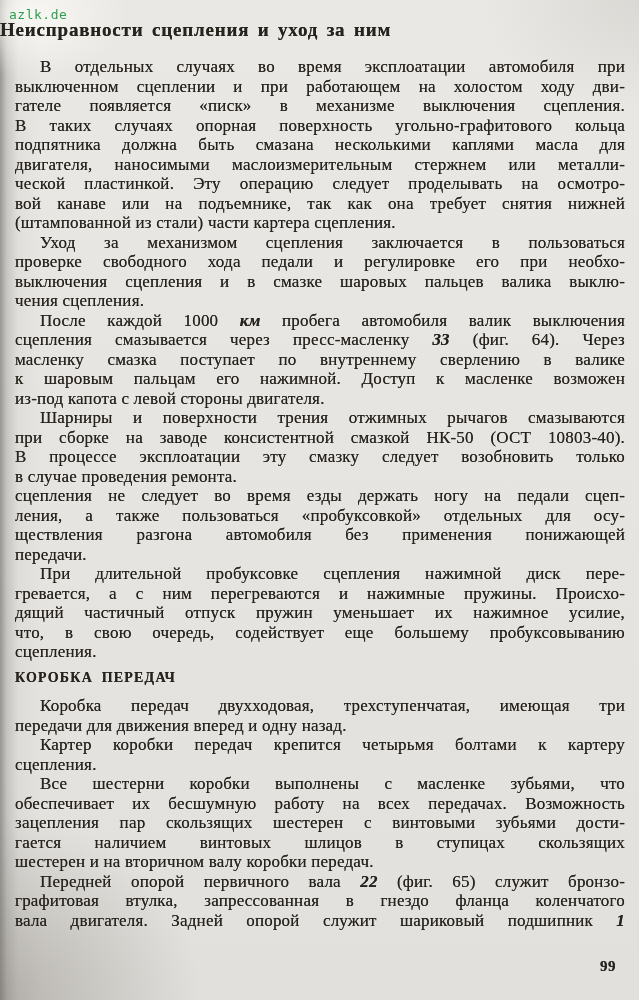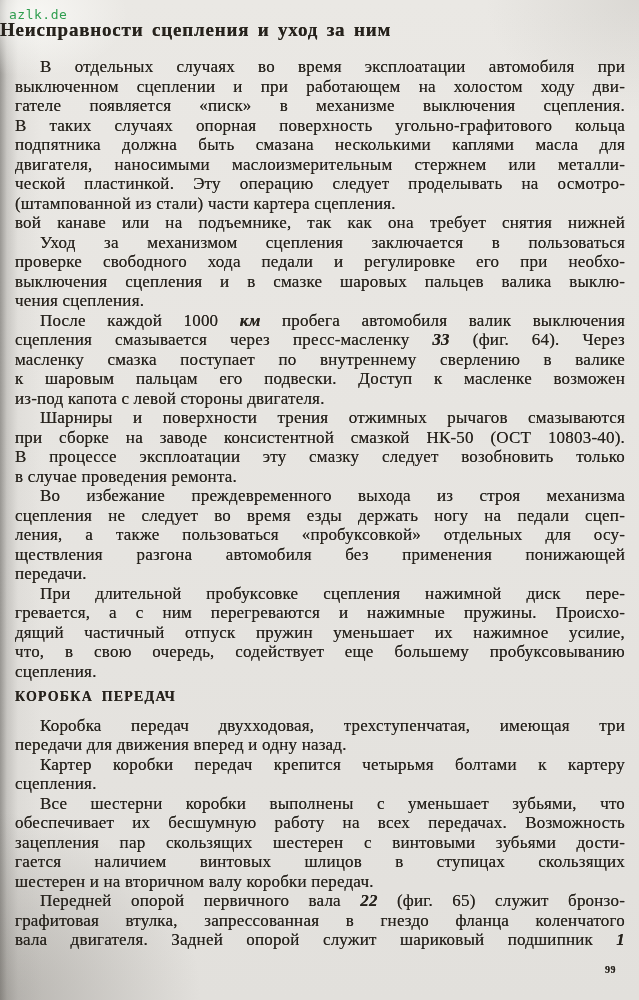--- a/index.html
+++ b/index.html
@@ -56,21 +56,21 @@
     font-weight: bold;
     font-size: 14px;
     line-height: 19.5px;
     letter-spacing: 1.2px;
     word-spacing: 4px;
     margin: 6px 0 9px 0;
   }
   .pagenum {
     position: absolute;
     right: 23px; bottom: 25px;
-    font-size: 10px;
+    font-size: 15px;
     font-weight: bold;
     letter-spacing: 0.5px;
     text-shadow: 0 0 0.5px rgba(38,34,28,0.7);
   }
   i { font-style: italic; font-weight: bold; }
 </style>
 </head>
 <body>
 
 <div class="page">
@@ -78,44 +78,43 @@
   <div class="title">Неисправности сцепления и уход за ним</div>
   <div class="content">
       <div class="para">
         <div class="line first">В отдельных случаях во время эксплоатации автомобиля при</div>
         <div class="line">выключенном сцеплении и при работающем на холостом ходу дви-</div>
         <div class="line">гателе появляется «писк» в механизме выключения сцепления.</div>
         <div class="line">В таких случаях опорная поверхность угольно-графитового кольца</div>
         <div class="line">подпятника должна быть смазана несколькими каплями масла для</div>
         <div class="line">двигателя, наносимыми маслоизмерительным стержнем или металли-</div>
         <div class="line">ческой пластинкой. Эту операцию следует проделывать на осмотро-</div>
+        <div class="line">вой канаве или на подъемнике, так как она требует снятия нижней</div>
         <div class="line last">(штампованной из стали) части картера сцепления.</div>
-        <div class="line">вой канаве или на подъемнике, так как она требует снятия нижней</div>
       </div>
       <div class="para">
         <div class="line first">Уход за механизмом сцепления заключается в пользоваться</div>
         <div class="line">проверке свободного хода педали и регулировке его при необхо-</div>
         <div class="line">выключения сцепления и в смазке шаровых пальцев валика выклю-</div>
         <div class="line last">чения сцепления.</div>
       </div>
       <div class="para">
         <div class="line first">После каждой 1000 <i>км</i> пробега автомобиля валик выключения</div>
         <div class="line">сцепления смазывается через пресс-масленку <i>33</i> (фиг. 64). Через</div>
         <div class="line">масленку смазка поступает по внутреннему сверлению в валике</div>
-        <div class="line">к шаровым пальцам его подвески. Доступ к масленке возможен</div>
+        <div class="line">к шаровым пальцам его нажимной. Доступ к масленке возможен</div>
         <div class="line last">из-под капота с левой стороны двигателя.</div>
       </div>
       <div class="para">
         <div class="line first">Шарниры и поверхности трения отжимных рычагов смазываются</div>
         <div class="line">при сборке на заводе консистентной смазкой НК-50 (ОСТ 10803-40).</div>
         <div class="line">В процессе эксплоатации эту смазку следует возобновить только</div>
         <div class="line last">в случае проведения ремонта.</div>
       </div>
       <div class="para">
-        <div class="line first">Во избежание преждевременного выхода из строя механизма</div>
         <div class="line">сцепления не следует во время езды держать ногу на педали сцеп-</div>
         <div class="line">ления, а также пользоваться «пробуксовкой» отдельных для осу-</div>
         <div class="line">ществления разгона автомобиля без применения понижающей</div>
         <div class="line last">передачи.</div>
       </div>
       <div class="para">
         <div class="line first">При длительной пробуксовке сцепления нажимной диск пере-</div>
         <div class="line">гревается, а с ним перегреваются и нажимные пружины. Происхо-</div>
         <div class="line">дящий частичный отпуск пружин уменьшает их нажимное усилие,</div>
         <div class="line">что, в свою очередь, содействует еще большему пробуксовыванию</div>
@@ -124,21 +123,21 @@
       <div class="h2">КОРОБКА ПЕРЕДАЧ</div>
       <div class="para">
         <div class="line first">Коробка передач двухходовая, трехступенчатая, имеющая три</div>
         <div class="line last">передачи для движения вперед и одну назад.</div>
       </div>
       <div class="para">
         <div class="line first">Картер коробки передач крепится четырьмя болтами к картеру</div>
         <div class="line last">сцепления.</div>
       </div>
       <div class="para">
-        <div class="line first">Все шестерни коробки выполнены с уменьшает зубьями, что</div>
+        <div class="line first">Все шестерни коробки выполнены с масленке зубьями, что</div>
         <div class="line">обеспечивает их бесшумную работу на всех передачах. Возможность</div>
         <div class="line">зацепления пар скользящих шестерен с винтовыми зубьями дости-</div>
         <div class="line">гается наличием винтовых шлицов в ступицах скользящих</div>
         <div class="line last">шестерен и на вторичном валу коробки передач.</div>
       </div>
       <div class="para">
         <div class="line first">Передней опорой первичного вала <i>22</i> (фиг. 65) служит бронзо-</div>
         <div class="line">графитовая втулка, запрессованная в гнездо фланца коленчатого</div>
         <div class="line">вала двигателя. Задней опорой служит шариковый подшипник <i>1</i></div>
       </div>

